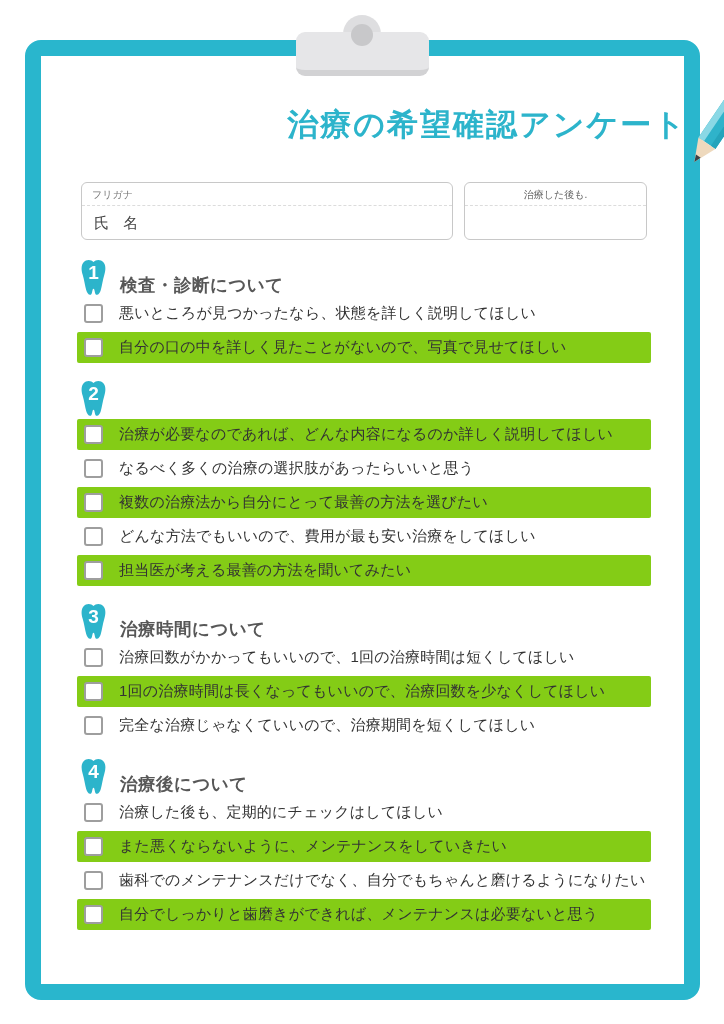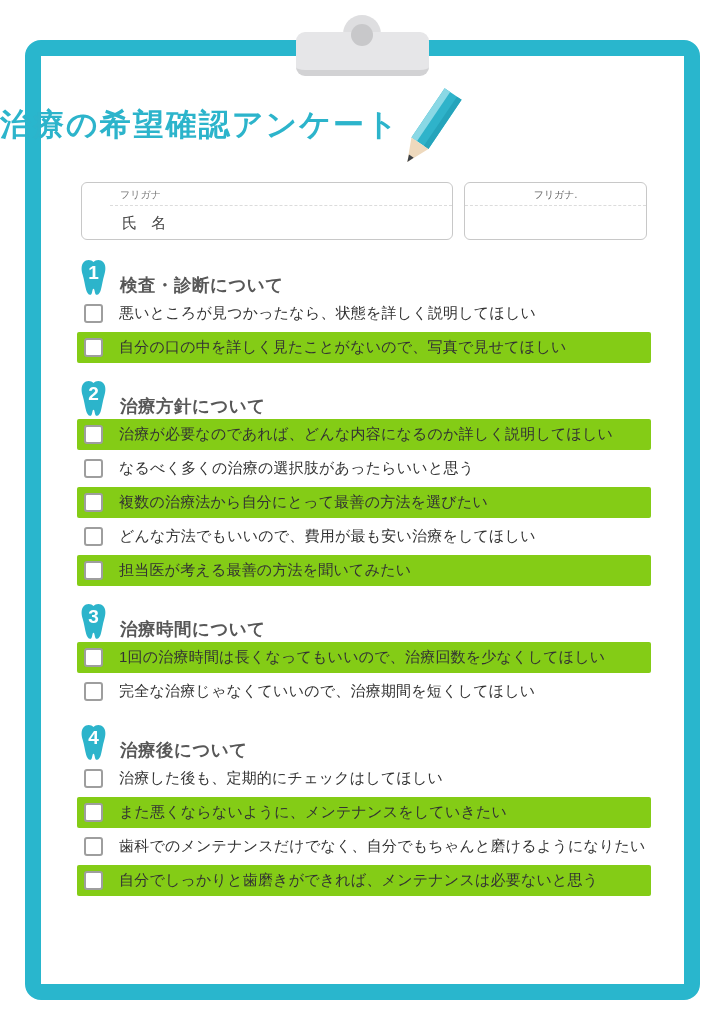--- a/index.html
+++ b/index.html
@@ -16,26 +16,26 @@
   }
   
   .clip{position:absolute;left:0;right:0;top:15px;z-index:5;}
   .clip-knob{width:38px;height:38px;border-radius:50%;background:#dedee0;margin:0 auto;}
   .clip-knob-inner{width:22px;height:22px;border-radius:50%;background:#c8c8ca;position:relative;top:9px;left:8px;}
   .clip-body{
     width:133px;height:44px;margin:-21px auto 0;box-sizing:border-box;
     background:#e6e6e8;border-radius:9px;border-bottom:6px solid #d2d2d4;
   }
   
-  .title-row{position:absolute;top:82px;left:0;right:0;display:flex;justify-content:flex-start;align-items:flex-start;z-index:2;}
+  .title-row{position:absolute;top:82px;left:0;right:0;display:flex;justify-content:flex-end;align-items:flex-start;z-index:2;}
   .title{font-size:31px;font-weight:bold;color:#2cb4cb;letter-spacing:2px;margin-top:22px;white-space:nowrap;}
   .pencil{margin-left:10px;margin-top:2px;transform:rotate(34deg);transform-origin:50% 60%;}
   
   .field{position:absolute;box-sizing:border-box;border:1px solid #c8c8c8;border-radius:6px;background:#fff;}
-  .field-name{left:81px;top:182px;width:372px;height:58px;padding-left:28px;}
+  .field-name{left:81px;top:182px;width:372px;height:58px;}
   .field-karte{left:464px;top:182px;width:183px;height:58px;}
   .field-label-left{font-size:10px;color:#777;padding:5px 0 3px 10px;border-bottom:1px dashed #dcdcdc;}
   .field-label-center{font-size:10px;color:#666;text-align:center;padding:5px 0 3px;border-bottom:1px dashed #dcdcdc;}
   .field-value{font-size:15px;color:#444;padding:8px 0 0 12px;letter-spacing:5px;}
   
   .sections{position:absolute;left:77px;top:258px;width:574px;}
   .section{margin-bottom:16px;}
   .section-header{display:flex;align-items:center;margin-bottom:2px;height:38px;}
   .badge{position:relative;width:33px;height:38px;flex:none;}
   .badge svg{display:block;width:33px;height:38px;}
@@ -77,21 +77,21 @@
     </svg>
   </div>
 </div>
 
 <div class="field field-name">
   <div class="field-label-left">フリガナ</div>
   <div class="field-value">氏 名</div>
 </div>
 
 <div class="field field-karte">
-  <div class="field-label-center">フリガナ.</div>
+  <div class="field-label-center">治療した後も.</div>
 </div>
 
 <div class="sections">
 
   <div class="section">
     <div class="section-header">
       <div class="badge">
         <svg viewBox="0 0 34 40">
             <path fill="#2cb4cb" d="M17 4.2 C14.8 1.6 9.6 0.9 6.6 4.4 C3.8 7.7 4.1 12.6 5.6 17.6 C7.1 22.6 8.2 29.5 9.3 33.8 C10 36.6 11.6 38.8 13.4 38.8 C16.2 38.8 15.3 32.3 17 32.3 C18.7 32.3 17.8 38.8 20.6 38.8 C22.4 38.8 24 36.6 24.7 33.8 C25.8 29.5 26.9 22.6 28.4 17.6 C29.9 12.6 30.2 7.7 27.4 4.4 C24.4 0.9 19.2 1.6 17 4.2 Z"></path>
           </svg>
@@ -110,21 +110,20 @@
   </div>
 
   <div class="section">
     <div class="section-header">
       <div class="badge">
         <svg viewBox="0 0 34 40">
             <path fill="#2cb4cb" d="M17 4.2 C14.8 1.6 9.6 0.9 6.6 4.4 C3.8 7.7 4.1 12.6 5.6 17.6 C7.1 22.6 8.2 29.5 9.3 33.8 C10 36.6 11.6 38.8 13.4 38.8 C16.2 38.8 15.3 32.3 17 32.3 C18.7 32.3 17.8 38.8 20.6 38.8 C22.4 38.8 24 36.6 24.7 33.8 C25.8 29.5 26.9 22.6 28.4 17.6 C29.9 12.6 30.2 7.7 27.4 4.4 C24.4 0.9 19.2 1.6 17 4.2 Z"></path>
           </svg>
         <span class="badge-num">2</span>
       </div>
-      <div class="section-title">治療方針について</div>
     </div>
     <div class="row hl">
       <span class="checkbox"></span>
       <span class="row-label">治療が必要なのであれば、どんな内容になるのか詳しく説明してほしい</span>
     </div>
     <div class="row">
       <span class="checkbox"></span>
       <span class="row-label">なるべく多くの治療の選択肢があったらいいと思う</span>
     </div>
     <div class="row hl">
@@ -143,20 +142,24 @@
 
   <div class="section">
     <div class="section-header">
       <div class="badge">
         <svg viewBox="0 0 34 40">
             <path fill="#2cb4cb" d="M17 4.2 C14.8 1.6 9.6 0.9 6.6 4.4 C3.8 7.7 4.1 12.6 5.6 17.6 C7.1 22.6 8.2 29.5 9.3 33.8 C10 36.6 11.6 38.8 13.4 38.8 C16.2 38.8 15.3 32.3 17 32.3 C18.7 32.3 17.8 38.8 20.6 38.8 C22.4 38.8 24 36.6 24.7 33.8 C25.8 29.5 26.9 22.6 28.4 17.6 C29.9 12.6 30.2 7.7 27.4 4.4 C24.4 0.9 19.2 1.6 17 4.2 Z"></path>
           </svg>
         <span class="badge-num">3</span>
       </div>
       <div class="section-title">治療時間について</div>
+    </div>
+    <div class="row">
+      <span class="checkbox"></span>
+      <span class="row-label">治療回数がかかってもいいので、1回の治療時間は短くしてほしい</span>
     </div>
     <div class="row hl">
       <span class="checkbox"></span>
       <span class="row-label">1回の治療時間は長くなってもいいので、治療回数を少なくしてほしい</span>
     </div>
     <div class="row">
       <span class="checkbox"></span>
       <span class="row-label">完全な治療じゃなくていいので、治療期間を短くしてほしい</span>
     </div>
   </div>

